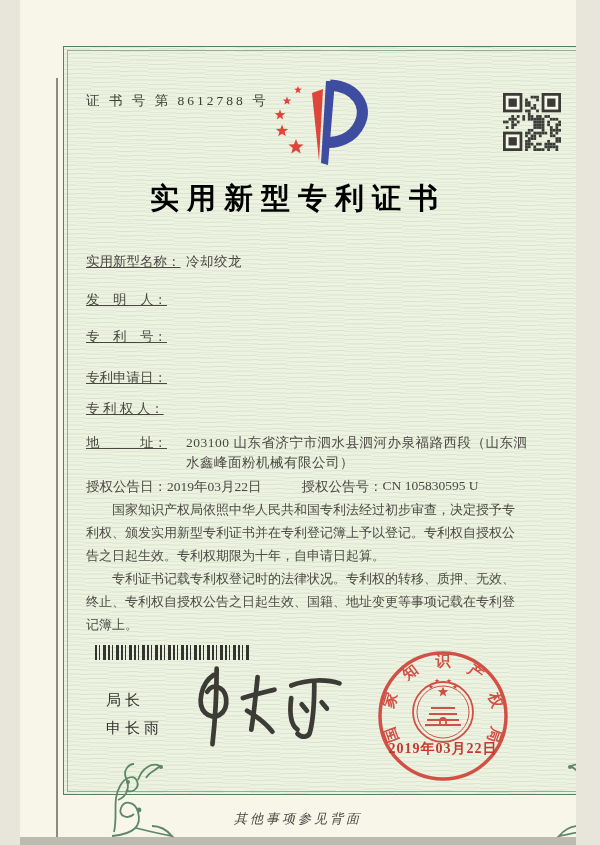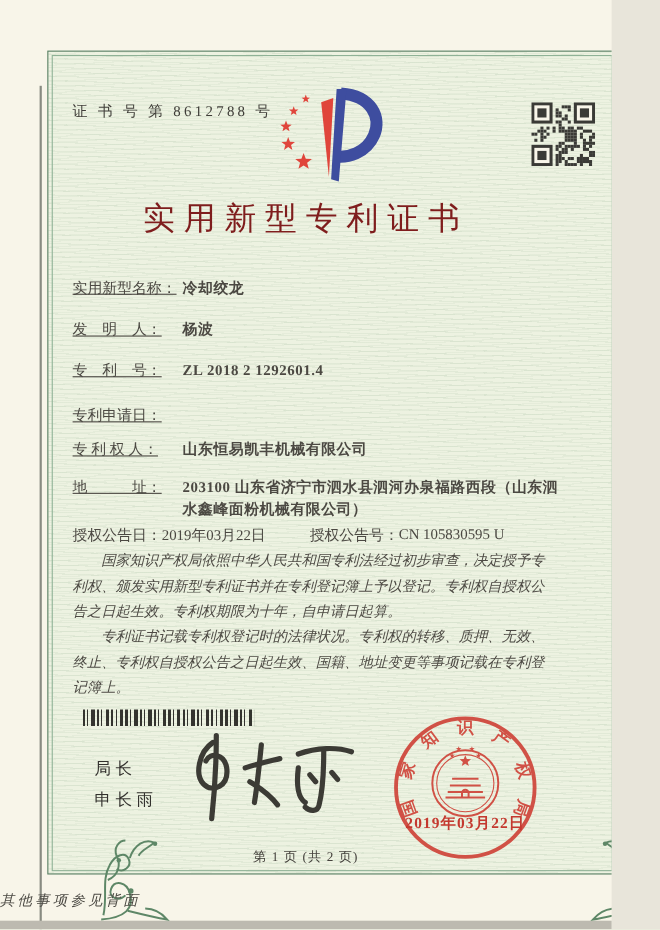--- a/index.html
+++ b/index.html
@@ -1,51 +1,51 @@
 <!DOCTYPE html>
 <html><head>
 <meta charset="utf-8">
 <style>
   html,body{margin:0;padding:0;}
   body{width:600px;height:845px;background:#e8e5da;font-family:"Liberation Serif","DejaVu Serif",serif;}
-  .page{position:relative;width:556px;height:845px;background:#f8f5e9;overflow:hidden;}
+  .page{position:relative;width:556px;height:845px;background:#f8f5e9;overflow:hidden;margin-left:20px;}
   .scan-left{position:absolute;left:36px;top:78px;width:2px;height:767px;background:#63675e;opacity:.75;}
   .scan-bottom{position:absolute;left:0;top:837px;width:600px;height:8px;background:#bdbab0;}
   .frame{position:absolute;left:43px;top:46px;width:515px;height:747px;border:1.5px solid #587e63;
     background-color:#edf2e1;
     background-image:
       repeating-linear-gradient(2deg, rgba(120,158,122,.10) 0 1px, rgba(0,0,0,0) 1px 4px),
       repeating-linear-gradient(-3deg, rgba(120,158,122,.07) 0 1px, rgba(0,0,0,0) 1px 5px);}
   .frame::before{content:"";position:absolute;inset:2.5px;border:1px solid #8fb296;pointer-events:none;}
   .cert-no{position:absolute;left:66px;top:92px;font-size:13.5px;letter-spacing:3px;color:#3f3d38;}
   .logo{position:absolute;left:240px;top:64px;width:120px;height:114px;}
   .qr{position:absolute;left:483px;top:93px;width:58px;height:58px;}
-  .title{position:absolute;left:0;top:179px;width:100%;text-align:center;font-size:29px;font-weight:400;
-    letter-spacing:8px;color:#7f1d1d;margin:0;}
+  .title{position:absolute;left:0;top:179px;width:100%;text-align:center;font-size:29px;font-weight:700;
+    letter-spacing:8px;color:#000000;margin:0;}
   .fieldwrap{position:absolute;left:66px;top:0;width:444px;font-size:13.5px;color:#4b4842;}
   .frow{position:absolute;display:flex;width:444px;line-height:20px;}
   .flabel{flex:0 0 100px;white-space:nowrap;text-decoration:underline;}
-  .fvalue{flex:1;letter-spacing:.5px;font-weight:bold;}
+  .fvalue{flex:1;letter-spacing:.5px;}
   .r0{top:252px}.r1{top:290px}.r2{top:327px}.r3{top:368px}.r4{top:399px}.r5{top:433px}
   .grant{position:absolute;left:66px;top:478px;width:460px;font-size:13.5px;color:#4b4842;display:flex;}
   .grant .pair2{margin-left:40px;}
   .paras{position:absolute;left:66px;top:498px;width:438px;font-size:13px;line-height:23px;color:#4d4a44;
-    font-style:italic;}
+    }
   .paras p{margin:0;text-indent:2em;}
   .barcode{position:absolute;left:75px;top:645px;width:156px;height:15px;
     background:repeating-linear-gradient(90deg,#34342f 0 2px,rgba(0,0,0,0) 2px 4px,#34342f 4px 5px,rgba(0,0,0,0) 5px 8px,#34342f 8px 11px,rgba(0,0,0,0) 11px 13px);}
   .director{position:absolute;left:86px;top:686px;font-size:15px;color:#33312e;line-height:28px;letter-spacing:4px;}
   .signature{position:absolute;left:162px;top:662px;width:168px;height:90px;}
   .sig path{stroke:#3c3b35;stroke-width:4.5;fill:none;stroke-linecap:round;stroke-linejoin:round;}
   .seal{position:absolute;left:353px;top:646px;width:140px;height:140px;opacity:.92;}
   .seal-char{fill:#cf4439;font-size:15px;font-weight:700;text-anchor:middle;font-family:"Liberation Serif",serif;}
   .seal-date{position:absolute;left:356px;top:740px;width:134px;text-align:center;color:#c4392f;
     font-size:14px;letter-spacing:1px;font-weight:600;}
   .page-no{position:absolute;left:0;top:771px;width:100%;text-align:center;font-size:12px;color:#45423d;letter-spacing:1px;}
-  .footer-note{position:absolute;left:0;top:810px;width:100%;font-size:13px;color:#4c4a44;
+  .footer-note{position:absolute;left:0;top:810px;width:100%;text-align:center;font-size:13px;color:#4c4a44;
     letter-spacing:3px;font-style:italic;}
   .orn{position:absolute;width:95px;height:105px;}
   .orn-l{left:44px;top:689px;}
   .orn-r{left:464px;top:689px;transform:scaleX(-1);}
   .orn path{stroke:#5e8767;fill:none;stroke-width:1.8;}
 </style>
 </head>
 <body>
 
 <div class="page">
@@ -224,32 +224,29 @@
 
   <h1 class="title">实用新型专利证书</h1>
 
   <div class="fieldwrap">
     <div class="frow r0">
       <span class="flabel">实用新型名称：</span>
       <span class="fvalue">冷却绞龙</span>
     </div>
     <div class="frow r1">
       <span class="flabel">发　明　人：</span>
-      <span class="fvalue">杨波</span>
     </div>
     <div class="frow r2">
       <span class="flabel">专　利　号：</span>
-      <span class="fvalue">ZL 2018 2 1292601.4</span>
     </div>
     <div class="frow r3">
       <span class="flabel">专利申请日：</span>
     </div>
     <div class="frow r4">
       <span class="flabel">专 利 权 人：</span>
-      <span class="fvalue">山东恒易凯丰机械有限公司</span>
     </div>
     <div class="frow r5">
       <span class="flabel">地　　　址：</span>
       <span class="fvalue" style="max-width:352px">203100 山东省济宁市泗水县泗河办泉福路西段（山东泗水鑫峰面粉机械有限公司）</span>
     </div>
   </div>
 
   <div class="grant">
     <span>授权公告日：</span>
     <span>2019年03月22日</span>
@@ -298,15 +295,14 @@
       <text x="117.89947561577443" y="55.65983836444548" transform="rotate(73.33333333333331 117.89947561577443 55.65983836444548)" class="seal-char">权</text>
       <text x="116.98463103929542" y="87.10100716628344" transform="rotate(110 116.98463103929542 87.10100716628344)" class="seal-char">局</text>
       <polygon points="70.0,40.5 71.4,44.1 75.2,44.3 72.2,46.7 73.2,50.4 70.0,48.3 66.8,50.4 67.8,46.7 64.8,44.3 68.6,44.1" fill="#cf4439"></polygon>
       <polygon points="58.0,38.4 58.6,40.1 60.5,40.2 59.0,41.3 59.5,43.1 58.0,42.1 56.5,43.1 57.0,41.3 55.5,40.2 57.4,40.1" fill="#cf4439"></polygon>
       <polygon points="64.0,32.4 64.6,34.1 66.5,34.2 65.0,35.3 65.5,37.1 64.0,36.1 62.5,37.1 63.0,35.3 61.5,34.2 63.4,34.1" fill="#cf4439"></polygon>
       <polygon points="76.0,32.4 76.6,34.1 78.5,34.2 77.0,35.3 77.5,37.1 76.0,36.1 74.5,37.1 75.0,35.3 73.5,34.2 75.4,34.1" fill="#cf4439"></polygon>
       <polygon points="82.0,38.4 82.6,40.1 84.5,40.2 83.0,41.3 83.5,43.1 82.0,42.1 80.5,43.1 81.0,41.3 79.5,40.2 81.4,40.1" fill="#cf4439"></polygon>
     </svg>
   <div class="seal-date">2019年03月22日</div>
 
-  <div class="page-no">第 1 页 (共 2 页)</div>
   <div class="footer-note">其他事项参见背面</div>
 </div>
 
 </body></html>

